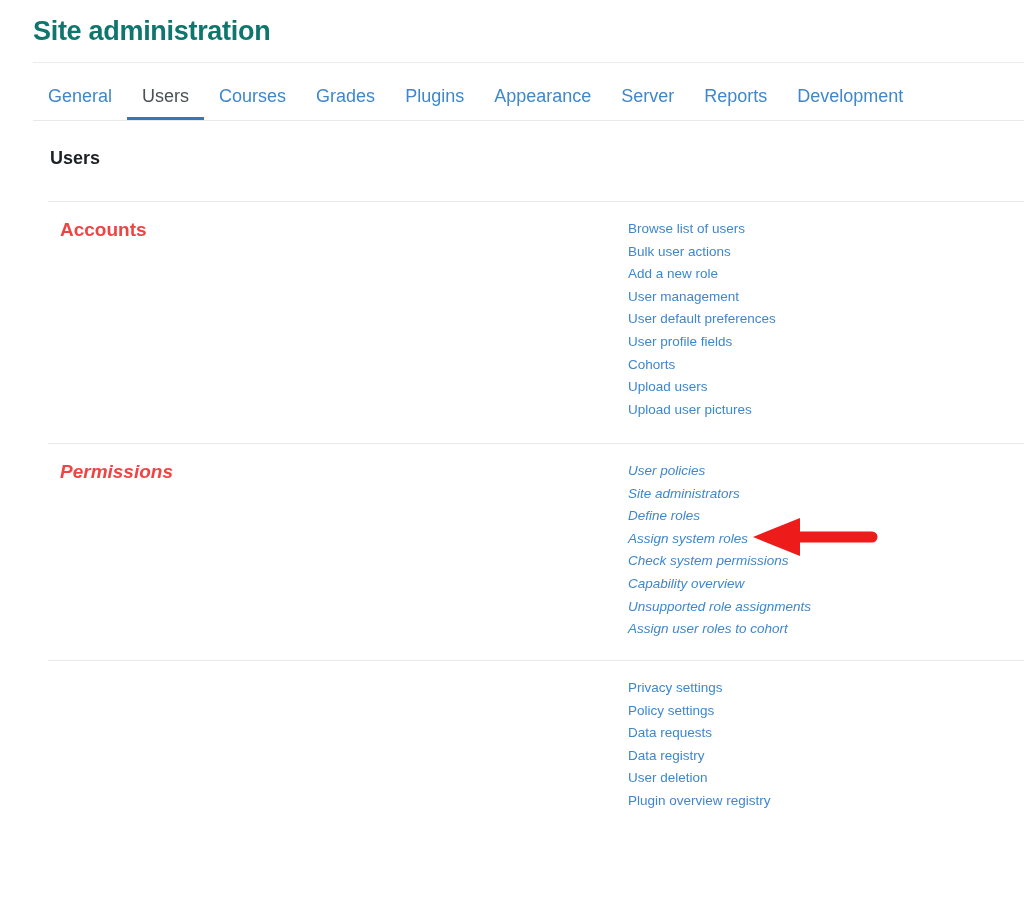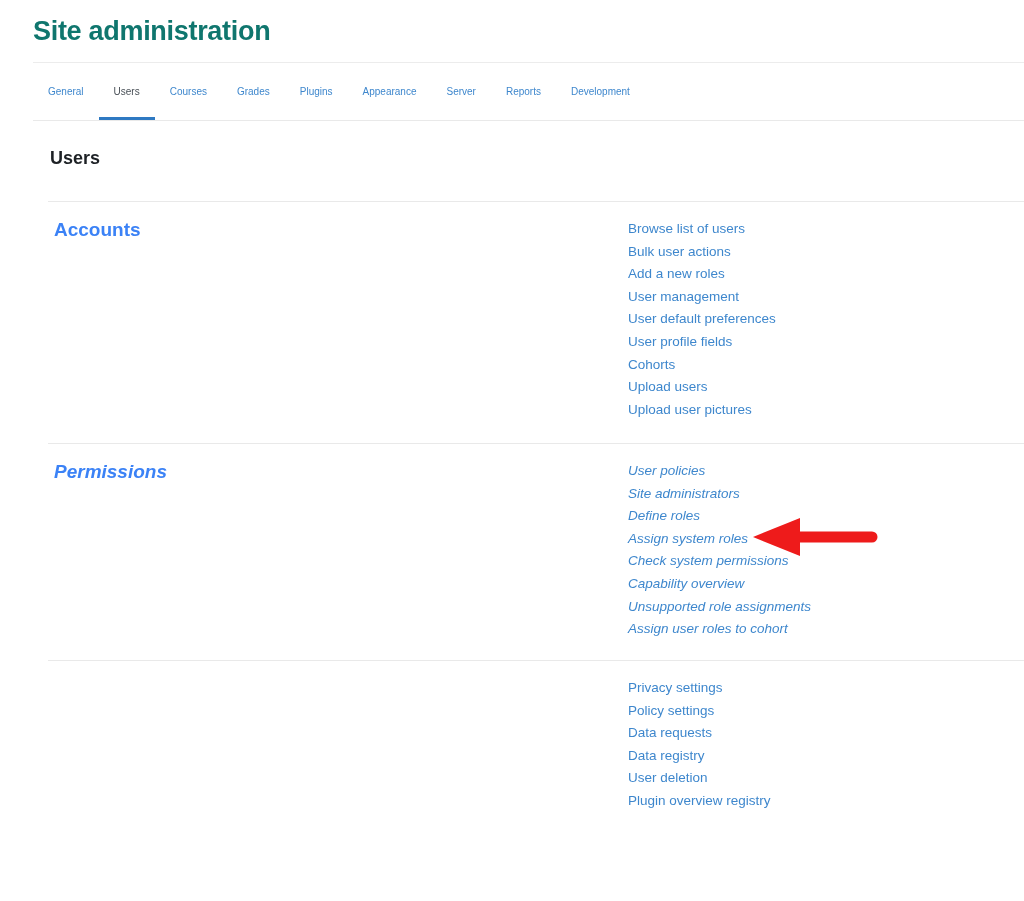--- a/index.html
+++ b/index.html
@@ -20,41 +20,41 @@
     border-top:1px solid #ececec;
   }
   .tabs {
     position:absolute; top:75px; left:33px; right:0; height:46px;
     border-bottom:1px solid #e9e9e9;
     white-space:nowrap;
   }
   .tab {
     display:inline-block; height:45px;
     padding:11px 15px 0 15px;
-    font-size:10px; color:#3e87cd;
+    font-size:18px; color:#3e87cd;
     cursor:pointer; text-decoration:none;
   }
   .tab.active {
     color:#495057;
     border-bottom:3px solid #2e79c2;
   }
   h2.users-heading {
     position:absolute; top:148px; left:50px;
     font-size:18px; font-weight:700; color:#1d2125;
   }
   .section {
     position:absolute; left:48px; right:0;
     border-top:1px solid #e9e9e9;
   }
   .section.section-0 { top:201px; height:242px; }
   .section.section-1 { top:443px; height:217px;font-style:italic; }
   .section.section-2 { top:660px; height:200px; }
   .section h3 {
-    margin:17px 0 0 6px;
-    font-size:19px; font-weight:700; color:#3b82f6;
+    margin:17px 0 0 12px;
+    font-size:19px; font-weight:700; color:#ef4444;
   }
   .section ul.links {
     position:absolute; left:580px; top:15px;
     list-style:none;
   }
   .section ul.links li { line-height:21.6px; }
   .section ul.links a {
     font-size:13.5px; color:#3e87cd; text-decoration:none;margin-top:16px;
   }
   .arrow-annotation {
@@ -71,21 +71,21 @@
 <nav class="tabs" id="tabs"><a class="tab">General</a><a class="tab active">Users</a><a class="tab">Courses</a><a class="tab">Grades</a><a class="tab">Plugins</a><a class="tab">Appearance</a><a class="tab">Server</a><a class="tab">Reports</a><a class="tab">Development</a></nav>
 
 <h2 class="users-heading">Users</h2>
 
 <div id="sections">
     <div class="section section-0">
       <h3>Accounts</h3>
       <ul class="links">
         <li><a href="#">Browse list of users</a></li>
         <li><a href="#">Bulk user actions</a></li>
-        <li><a href="#">Add a new roles</a></li>
+        <li><a href="#">Add a new role</a></li>
         <li><a href="#">User management</a></li>
         <li><a href="#">User default preferences</a></li>
         <li><a href="#">User profile fields</a></li>
         <li><a href="#">Cohorts</a></li>
         <li><a href="#">Upload users</a></li>
         <li><a href="#">Upload user pictures</a></li>
       </ul>
     </div>
     <div class="section section-1">
       <h3>Permissions</h3>

